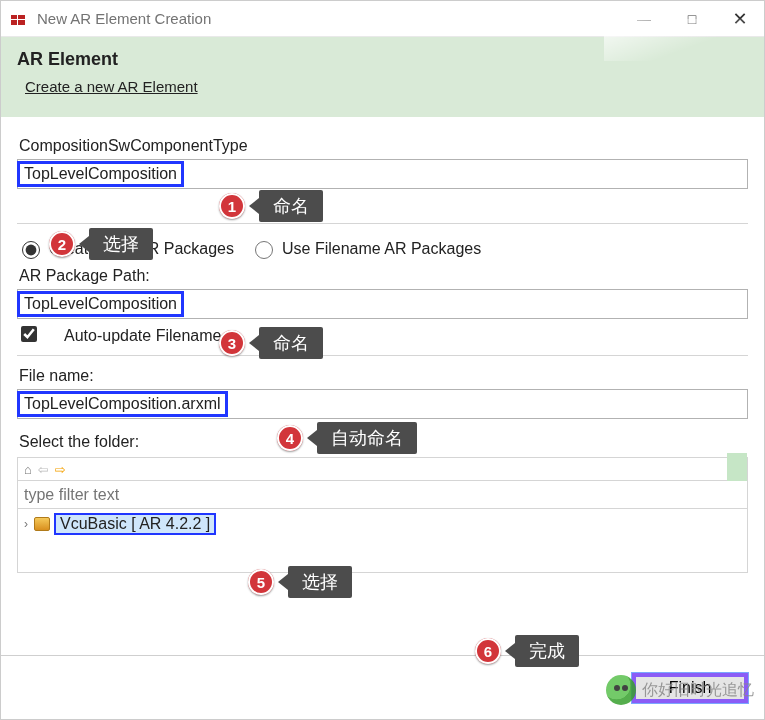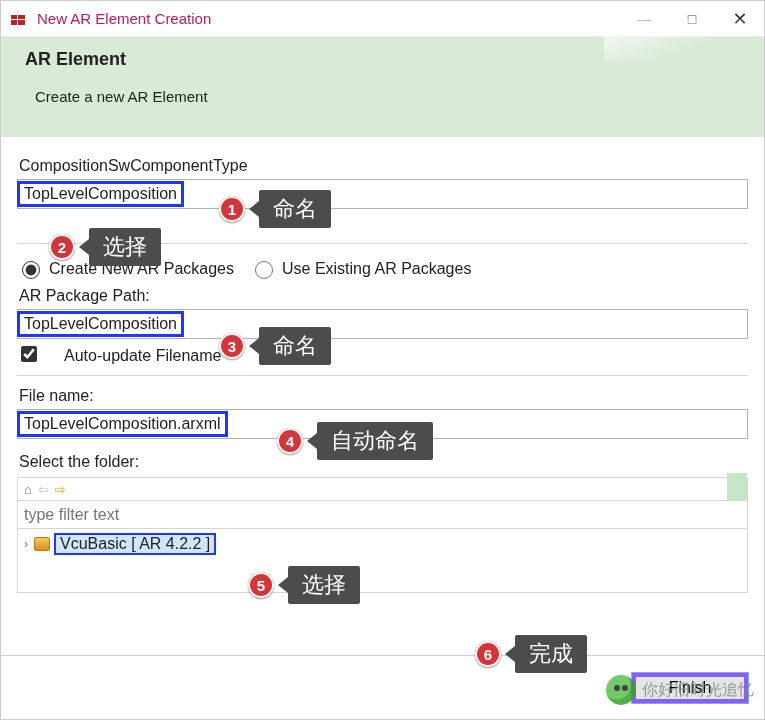--- a/index.html
+++ b/index.html
@@ -8,37 +8,37 @@
 
   
   .titlebar {
     height: 36px; display: flex; align-items: center; padding: 0 0 0 8px;
     background: #fff; border-bottom: 1px solid #e9e9e9;
   }
   .titlebar .app-icon { width: 20px; height: 20px; margin-right: 8px; position: relative; }
   .titlebar .app-icon .ic-brick { position:absolute; left:2px; top:6px; width:14px; height:10px; background:#b22; }
   .titlebar .app-icon .ic-brick:before { content:""; position:absolute; left:0; right:0; top:4px; height:1px; background:#fff; }
   .titlebar .app-icon .ic-brick:after { content:""; position:absolute; top:0; bottom:0; left:6px; width:1px; background:#fff; }
-  .titlebar .title-text { flex: 1; font-size: 15px; color: #be185d; }
+  .titlebar .title-text { flex: 1; font-size: 15px; color: #737373; }
   .winctrls { display:flex; height:100%; }
   .winctrls .wc { width: 48px; display:flex; align-items:center; justify-content:center; font-family: Arial; font-size: 14px; color:#333; }
   .winctrls .wc.close { font-size: 18px; }
 
   
   .banner {
     background: #d9ead7;
     padding: 12px 16px 14px 16px;
     position: relative;
   }
   .banner:after {
     content:""; position:absolute; right:0; top:-18px; width:160px; height:42px;
     background: linear-gradient(160deg, rgba(255,255,255,0.9), rgba(255,255,255,0) 60%);
   }
-  .banner h1 { margin: 0 0 6px 8px; font-size: 18px; font-weight: 700; }
-  .banner .sub { margin: 18px; font-size: 15px; }
+  .banner h1 { margin: 0 0 6px 0; font-size: 18px; font-weight: 700; }
+  .banner .sub { margin: 8px; font-size: 15px; text-decoration: underline; }
 
   .content { padding: 14px 16px 0 16px; }
 
   .field-label { margin: 6px 0 4px 2px; font-size: 16px; }
   .text-input {
     width: 100%; height: 30px; border: 1px solid #b2b2b2; padding: 3px 6px;
     font-family: inherit; font-size: 16px; background:#fff;
   }
   .hl-box { border: 3px solid #2036ff; padding: 1px 4px; display:inline-block; font-size: 16px; background:#fff; position:relative; z-index:1; }
 
@@ -73,21 +73,21 @@
     border-top:1px solid #cfcfcf; background:#fff;
     display:flex; align-items:center; justify-content:flex-end; padding:0 16px; gap:10px;
   }
   .btn { width:116px; height:30px; background:#e9e9e9; border:1px solid #b7b7b7; font-size:16px; font-family:inherit; }
   .btn.finish { border:4px solid #8b5cf6; outline:1px solid #7aa7ff; background:#e5e5e5; }
 
   
   .callout { position:absolute; display:flex; align-items:center; z-index:5; pointer-events:none; }
   .badge { width:26px; height:26px; border-radius:50%; background:#d2353a; color:#fff; font-weight:700; display:flex; align-items:center; justify-content:center; font-size:15px; box-shadow:0 0 0 2px #fff inset, 0 1px 2px rgba(0,0,0,0.4); }
   .callout .tail { width:0; height:0; border-top:8px solid transparent; border-bottom:8px solid transparent; border-right:10px solid #4c4c4c; margin:0 0 0 4px; }
-  .callout .box { background:#4c4c4c; color:#fff; font-size:22px; padding:4px 14px; border-radius:2px; }
+  .callout .box { background:#4c4c4c; color:#fff; font-size:18px; padding:4px 14px; border-radius:2px; }
 
   
   .watermark { position:absolute; right:10px; bottom:14px; display:flex; align-items:center; gap:6px; opacity:0.85; z-index:6; pointer-events:none; }
   .wm-icon { width:30px; height:30px; border-radius:50%; background:radial-gradient(circle at 35% 35%, #5bc14f 50%, #38a02e 51%); position:relative; }
   .wm-icon:before, .wm-icon:after { content:""; position:absolute; width:6px; height:6px; background:#222; border-radius:50%; top:10px; }
   .wm-icon:before { left:8px; } .wm-icon:after { right:8px; }
   .wm-text { color:#8a8a8a; font-size:16px;font-family:Liberation Serif, serif; }
 </style>
 </head>
 <body>
@@ -120,21 +120,21 @@
   </div>
 
   <div class="group-box" style="margin-top:34px;">
     <div class="radio-row">
       <label>
         <input type="radio" name="pkgmode" checked="" style="">
         <span>Create New AR Packages</span>
       </label>
       <label>
         <input type="radio" name="pkgmode" style="">
-        <span>Use Existing AR Packages</span>
+        <span>Use Filename AR Packages</span>
       </label>
     </div>
 
     <div class="field-label">AR Package Path:</div>
     <div class="input-wrap" style="height:30px;">
       <input class="text-input" type="text" value="TopLevelComposition" style="">
       <div class="overlay">
         <span class="hl-box">TopLevelComposition</span>
       </div>
     </div>

